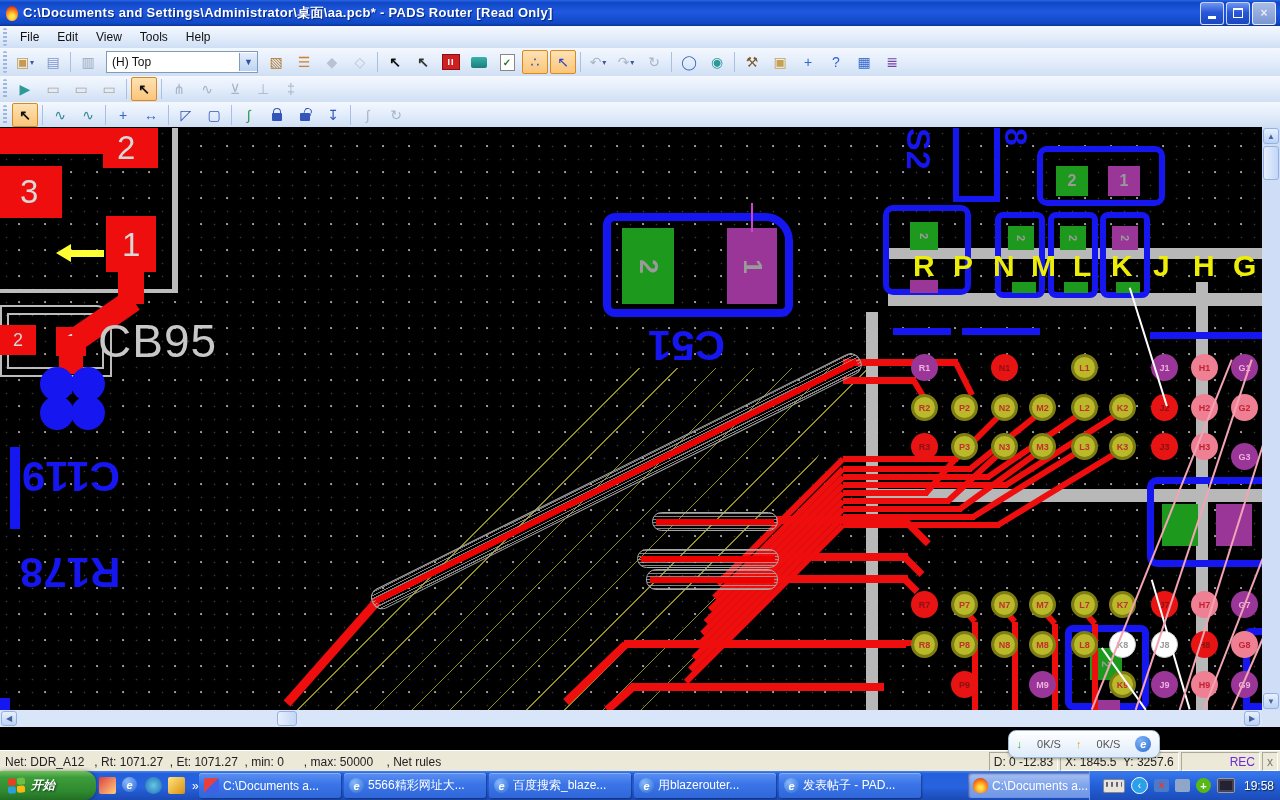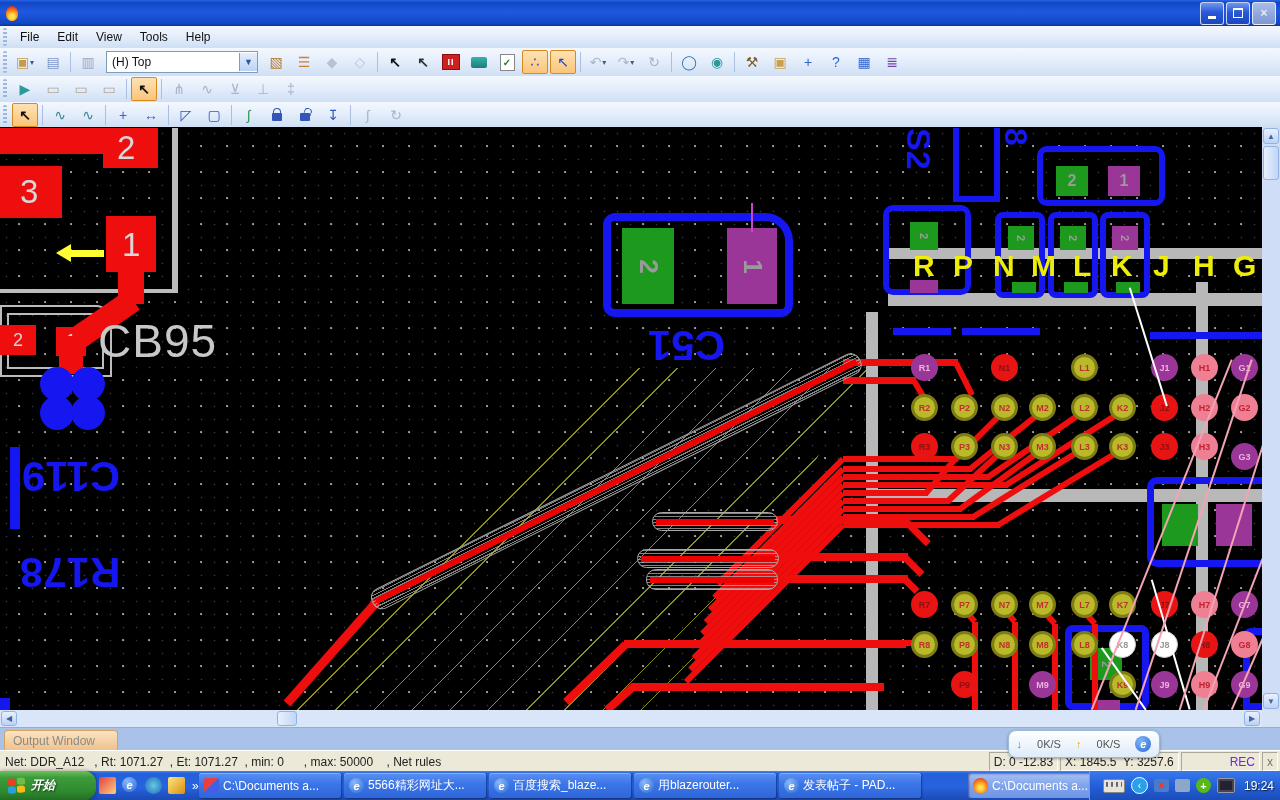--- a/index.html
+++ b/index.html
@@ -103,20 +103,21 @@
     background:linear-gradient(180deg,#3a79ec 0%,#2360da 50%,#1c4cb8 100%);padding:0 6px 0 10px;border-left:1px solid #6f9cf2;}
   .tray-ic{margin:0 3px;}
   #tray-time{color:#fff;font-size:12px;margin-left:6px;text-shadow:1px 1px 1px #123;}
 </style>
 </head>
 <body>
 <div id="screen">
 
 <div id="titlebar">
   <span class="flame"></span>
+  <span id="title-text">C:\Documents and Settings\Administrator\桌面\aa.pcb* - PADS Router [Read Only]</span>
   <span id="caps">
     <span class="cap-btn">
           <span class="glyph-min"></span>
         </span>
     <span class="cap-btn">
           <span class="glyph-rest"></span>
         </span>
     <span class="cap-btn dim">×</span>
   </span>
 </div>
@@ -433,23 +434,20 @@
   <div class="sb-thumb" style="left:1px;top:19px;width:16px;height:34px;"></div>
   <div class="sb-btn" style="left:1px;top:566px;width:16px;height:16px;">▼</div>
 </div>
 <div class="sb-track-h">
   <div class="sb-btn" style="left:1px;top:1px;width:16px;height:15px;">◀</div>
   <div class="sb-thumb" style="left:277px;top:1px;width:20px;height:15px;"></div>
   <div class="sb-btn" style="left:1244px;top:1px;width:16px;height:15px;">▶</div>
 </div>
 <div id="sb-corner"></div>
 
-<div id="outputstrip">
-  <div id="outputtab">Output Window</div>
-</div>
 
 <div id="statusbar">
   <span id="status-left">Net: DDR_A12   , Rt: 1071.27  , Et: 1071.27  , min: 0      , max: 50000    , Net rules</span>
   <span class="scell">D: 0 -12.83</span>
   <span class="scell">X: 1845.5  Y: 3257.6</span>
   <span class="scell" style="color:#6d28d9;padding-left:48px;">REC</span>
   <span class="scell" style="color:#777;">x</span>
 </div>
 
 <div id="speedw">
@@ -516,17 +514,17 @@
       background-image:repeating-linear-gradient(90deg,#667 0 2px,transparent 2px 5px);background-size:80% 40%;background-position:2px 2px;background-repeat:no-repeat;"></span>
     <span class="tray-ic" style="width:15px;height:15px;border-radius:50%;background:#2aa0e8;border:1px solid #fff;color:#fff;
       font-size:10px;display:flex;align-items:center;justify-content:center;">‹</span>
     <span class="tray-ic" style="width:15px;height:13px;background:#4a7ac8;border-radius:2px;color:#ff3020;font-size:10px;font-weight:bold;
       display:flex;align-items:center;justify-content:center;">×</span>
     <span class="tray-ic" style="width:15px;height:13px;background:#8fa6c8;border-radius:2px;"></span>
     <span class="tray-ic" style="width:15px;height:15px;border-radius:50%;background:#58b814;color:#fff;font-size:11px;font-weight:bold;
       display:flex;align-items:center;justify-content:center;">+</span>
     <span class="tray-ic" style="width:16px;height:13px;background:#223;border:1px solid #99a;border-radius:2px;
       box-shadow:inset 0 0 0 2px #445;"></span>
-    <span id="tray-time">19:24</span>
+    <span id="tray-time">19:58</span>
   </div>
 </div>
 
 </div>
 
 </body></html>

